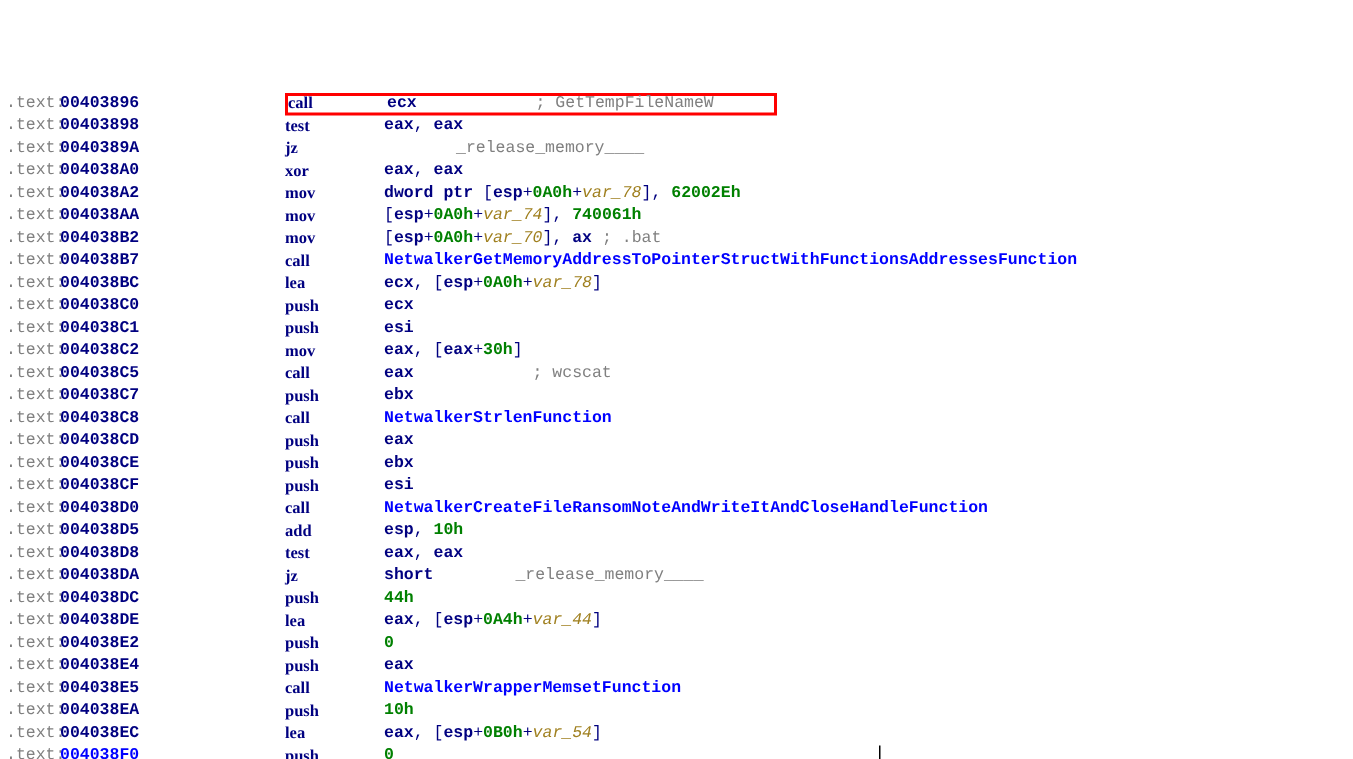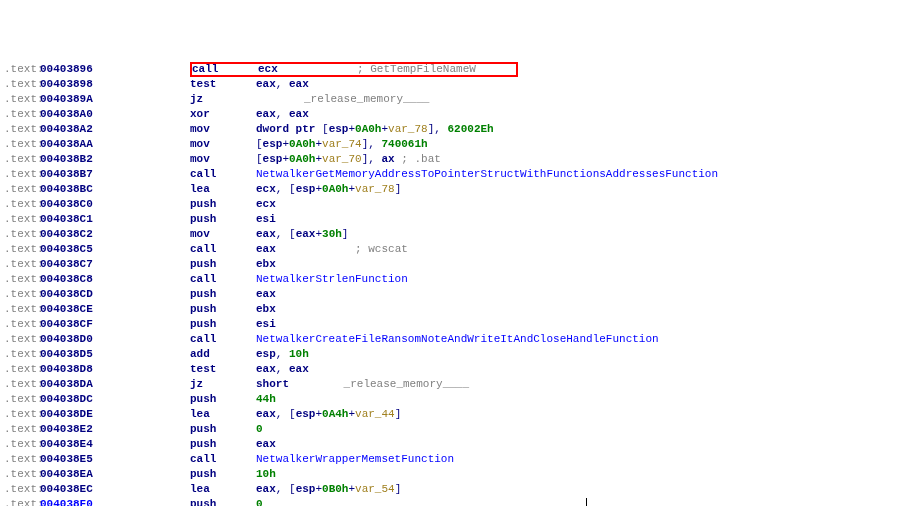--- a/index.html
+++ b/index.html
@@ -11,26 +11,26 @@
   line-height: 15px;
   white-space: pre;
   width: 902px;
   height: 506px;
   overflow: hidden;
 }
 .container { padding: 2px 0; }
 .line { display: flex; height: 15px; }
 .addr-label { color: #808080; width: 40px; padding-left: 4px; }
 .addr { color: #000080; font-weight: bold; width: 150px; }
-.mnemonic { color: #000080; font-weight: bold; width: 66px; }
+.mnemonic { color: #000080; font-weight: bold; width: 66px; font-family: Liberation Serif, serif; }
 .op-area { display: inline; }
-.func { color: #0000ff; }
+.func { color: #0000ff; font-weight: bold; }
 .reg { color: #000080; font-weight: bold; }
 .num { color: #008000; font-weight: bold; font-family: Liberation Mono, monospace; }
-.var { color: #a08020; }
+.var { color: #a08020; font-style: italic; }
 .comment { color: #808080; }
 .plain { color: #000080; }
 .label { color: #808080; margin-left: 48px; }
 .highlight-box {
   border: 2px solid #ff0000;
   display: inline-flex;
   height: 15px;
   align-items: center;
 }
 .cursor {

